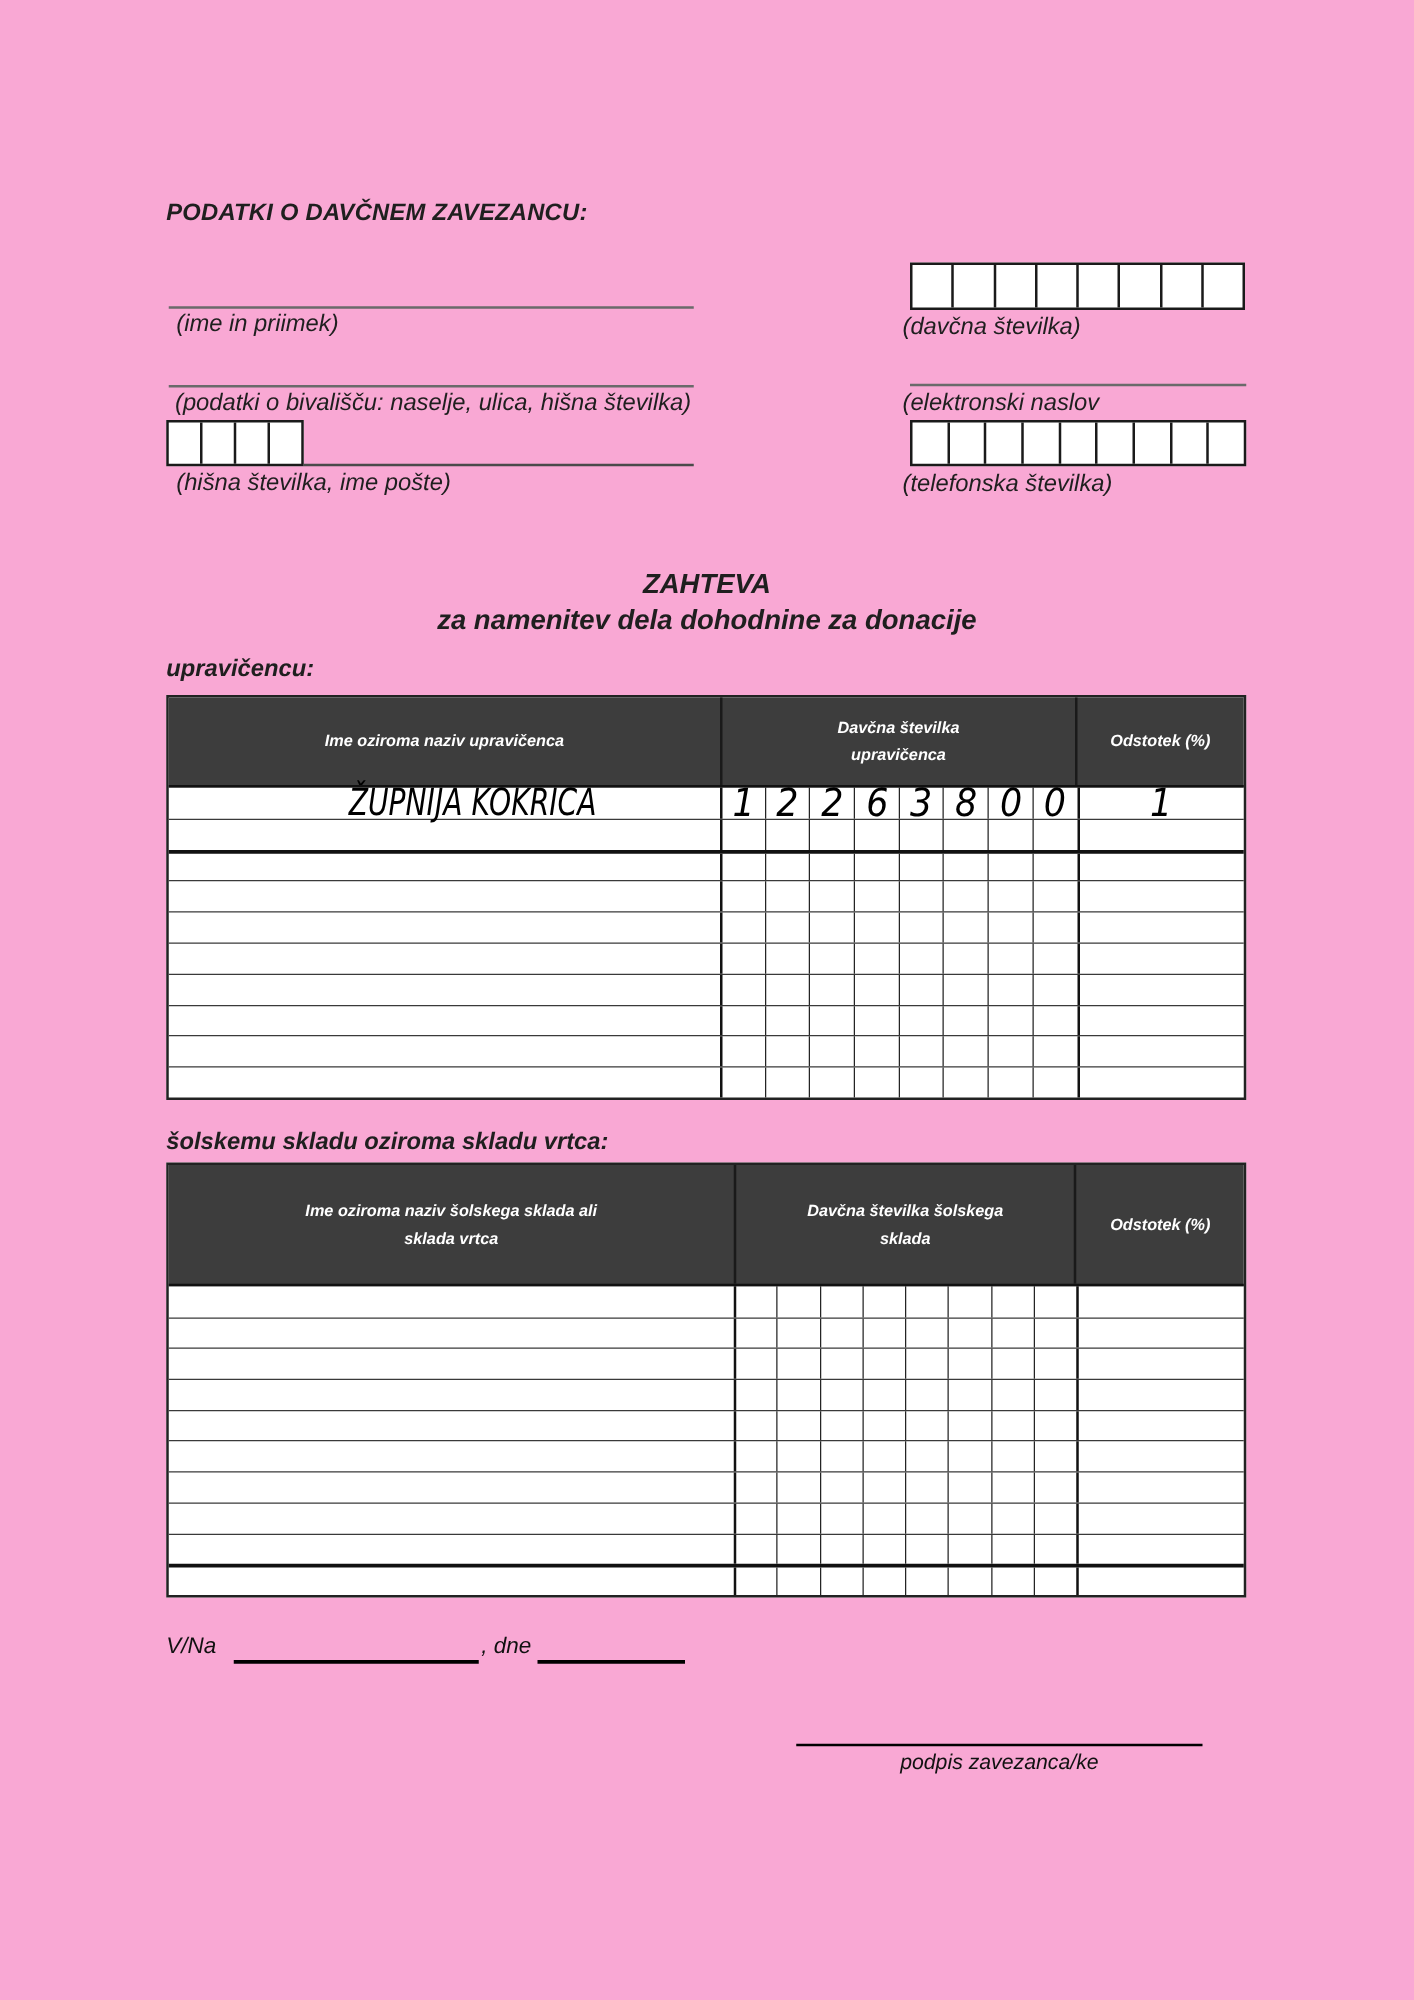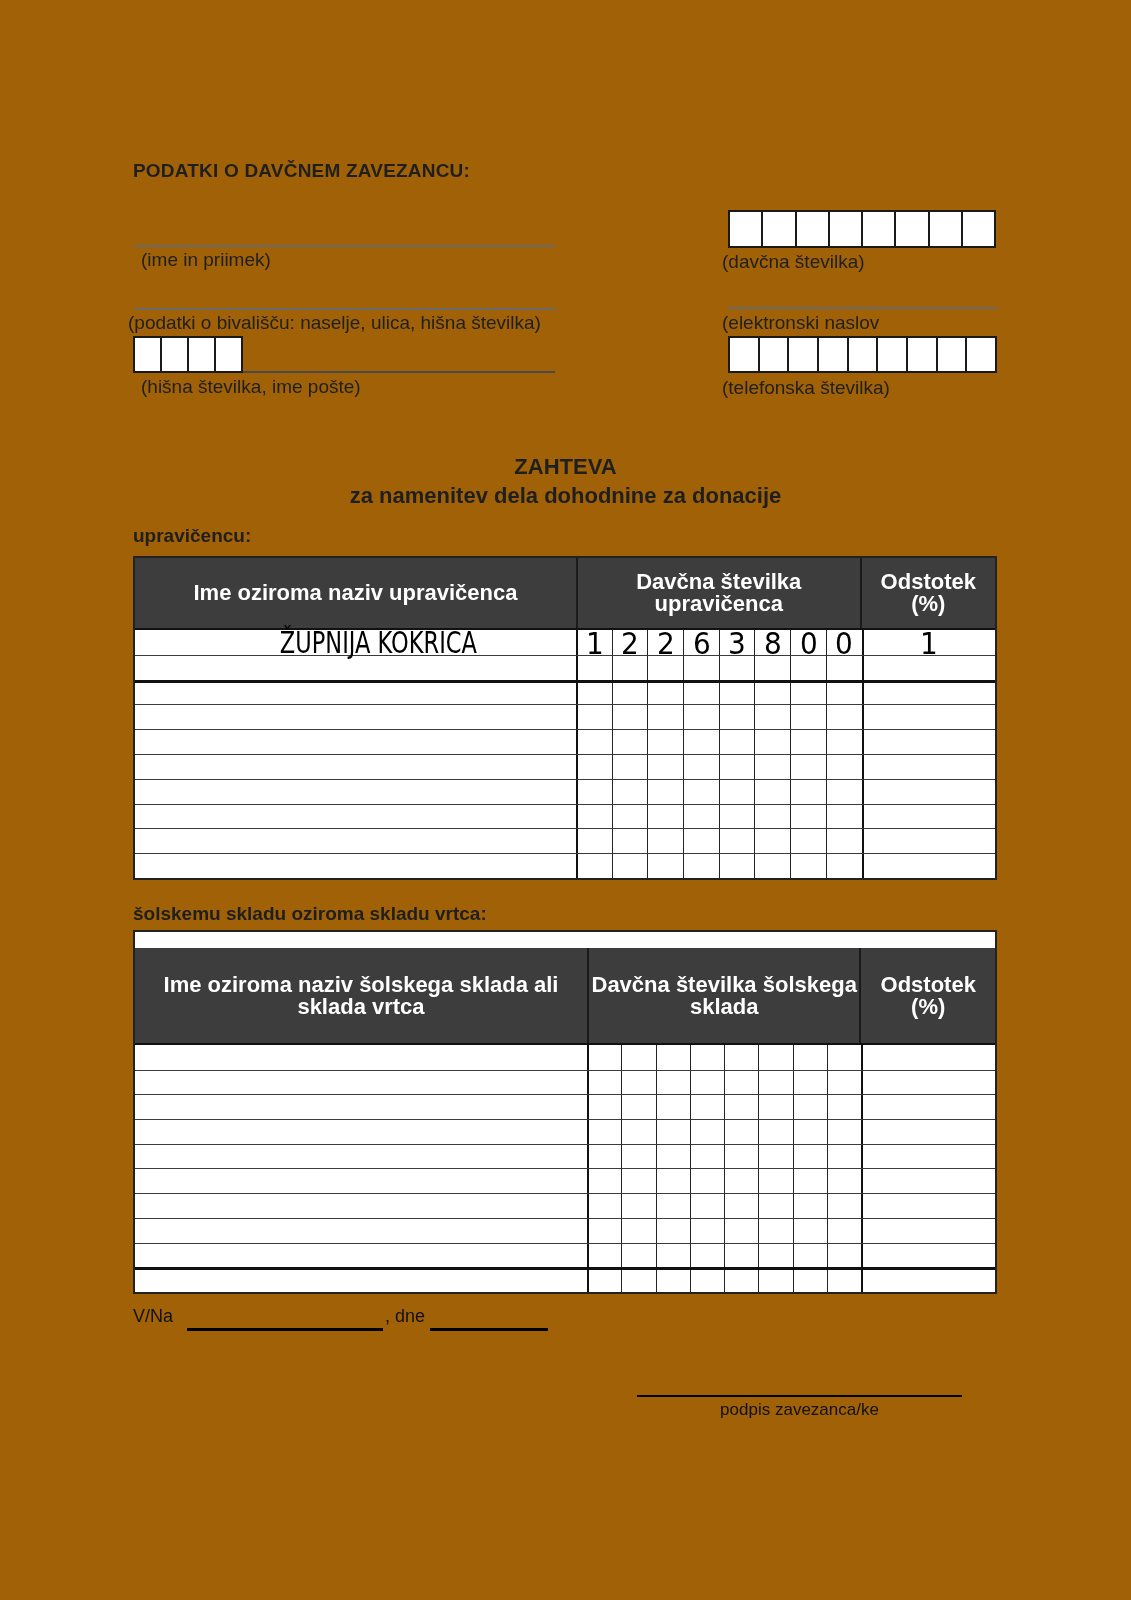--- a/index.html
+++ b/index.html
@@ -1,38 +1,38 @@
 <!DOCTYPE html>
 <html><head>
 <meta charset="utf-8">
 <style>
   html,body{margin:0;padding:0;background:#ffffff;}
   .page{
-    position:relative; width:1131px; height:1600px; background:#a16207;
-    font-family:"Liberation Sans", sans-serif; color:#1f1f1f; overflow:hidden;
+    position:relative; width:1131px; height:1600px; background:#f9a8d4;
+    font-family:"Liberation Sans", sans-serif; color:#1f1f1f; overflow:hidden;font-style:italic;
   }
   .abs{position:absolute;}
   .heading{font-size:19px;font-weight:bold;letter-spacing:0.2px;}
   .small-label{font-size:19px;color:#1f1f1f;}
   .uline{height:0;border-top:2px solid #6a6a6a;}
   .boxes{display:flex;box-sizing:border-box;border:2px solid #1a1a1a;background:#fff;}
   .box-cell{flex:1;border-left:2px solid #1a1a1a;}
   .box-cell:first-child{border-left:none;}
   .title-wrap{left:0;top:452px;width:1131px;text-align:center;font-weight:bold;font-size:22px;line-height:29px;}
   .section-label{font-size:19px;font-weight:bold;}
 
   .tbl{box-sizing:border-box;border:2px solid #222;background:#fff;width:864px;}
-  .thead{display:flex;background:#3d3d3d;color:#ffffff;font-weight:bold;font-size:22px;
+  .thead{display:flex;background:#3d3d3d;color:#ffffff;font-weight:bold;font-size:13px;
          box-sizing:border-box;border-bottom:2px solid #111;}
   .th{display:flex;align-items:center;justify-content:center;text-align:center;
       white-space:pre-line;line-height:22px;box-sizing:border-box;}
   .th-tax{border-left:2px solid #1a1a1a;border-right:2px solid #1a1a1a;}
   .th-pct{flex:1;}
   .t1 .thead{height:72px;}
-  .t2 .thead{height:97px;margin-top:16px;}
+  .t2 .thead{height:97px;}
   .t1 .th-name{width:441px;}
   .t2 .th-name{width:452px;}
   .t1 .th-tax{width:285.6px;}
   .t2 .th-tax{width:274.4px;}
 
   .trow{display:flex;box-sizing:border-box;border-top:1px solid #3a3a3a;}
   .trow:first-child{border-top:none;}
   .trow.thick-top{border-top:3px solid #111;}
   .t1 .trow{height:24.8px;}
   .t2 .trow{height:24.7px;}
@@ -58,21 +58,21 @@
 <body>
 
 <div class="page">
 
   <div class="abs heading" style="left:133px; top:160px;">PODATKI O DAVČNEM ZAVEZANCU:</div>
 
   <div class="abs uline" style="left:135px; top:245px; width:420px;"></div>
   <div class="abs small-label" style="left:141px; top:249px;">(ime in priimek)</div>
 
   <div class="abs uline" style="left:135px; top:308px; width:420px;"></div>
-  <div class="abs small-label" style="left:128px; top:312px;">(podatki o bivališču: naselje, ulica, hišna številka)</div>
+  <div class="abs small-label" style="left:140px; top:312px;">(podatki o bivališču: naselje, ulica, hišna številka)</div>
 
   <div id="postal-boxes" class="abs boxes" style="left:133px; top:336px; width:110px; height:37px;">
       <div class="box-cell"></div>
       <div class="box-cell"></div>
       <div class="box-cell"></div>
       <div class="box-cell"></div>
     </div>
   <div class="abs uline" style="left:243px; top:371px; width:312px; border-top-color:#4a4a4a;"></div>
   <div class="abs small-label" style="left:141px; top:376px;">(hišna številka, ime pošte)</div>
 

